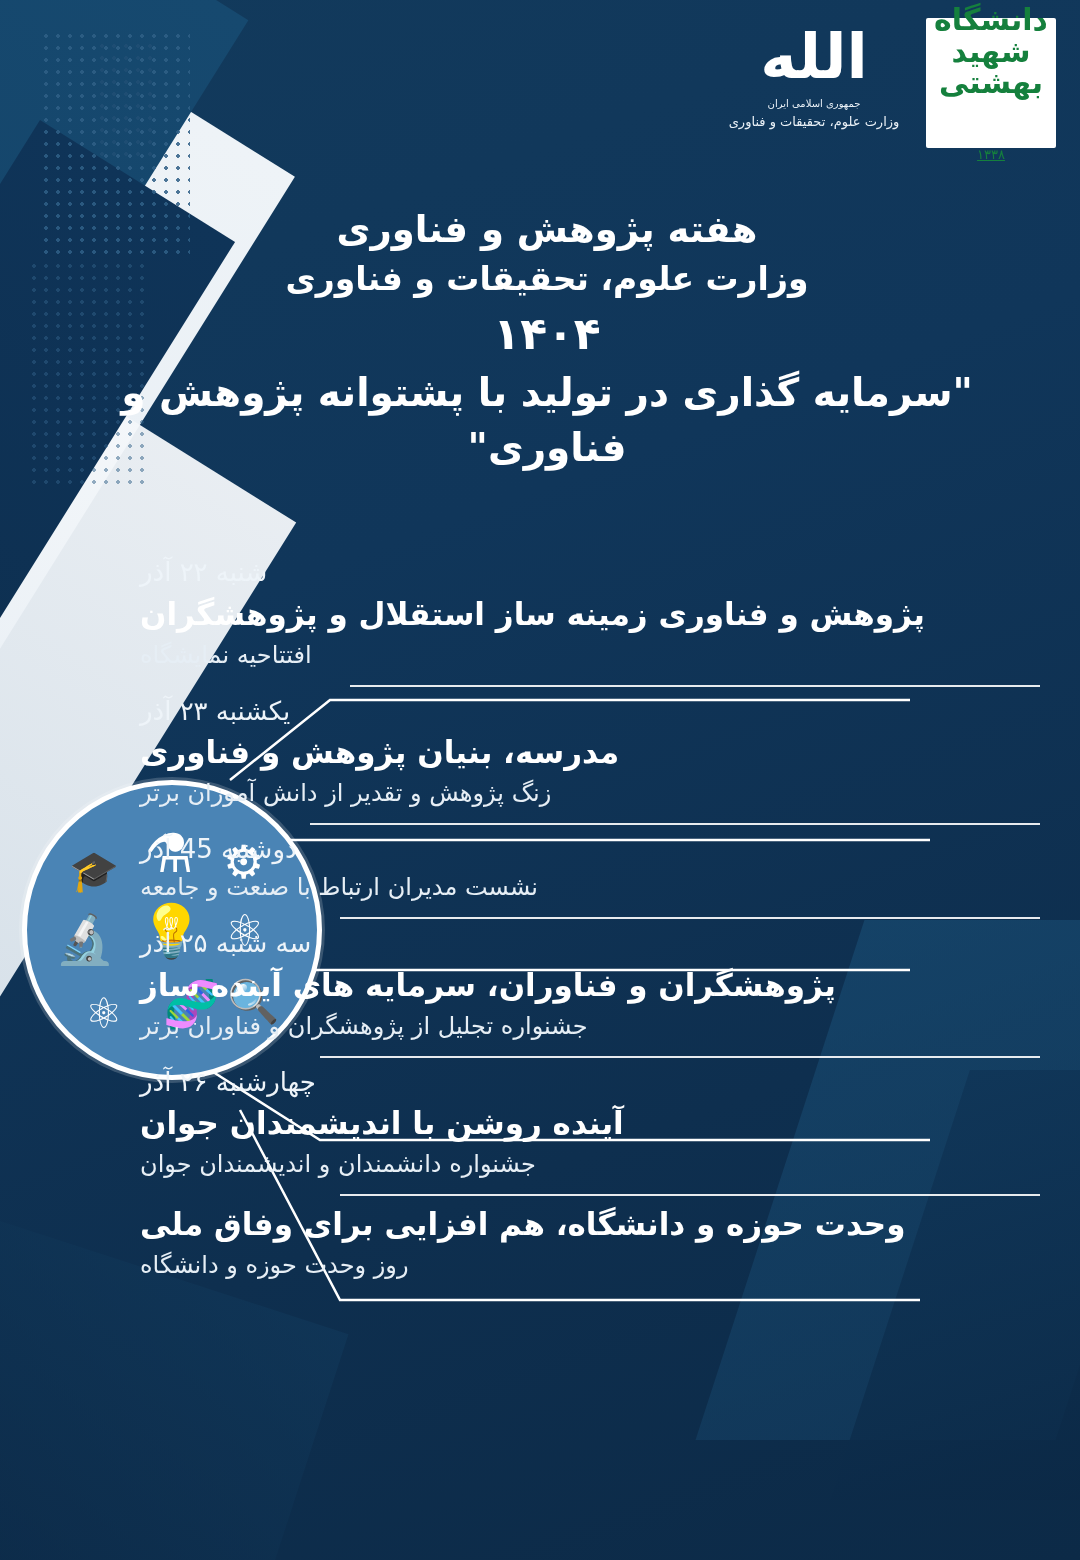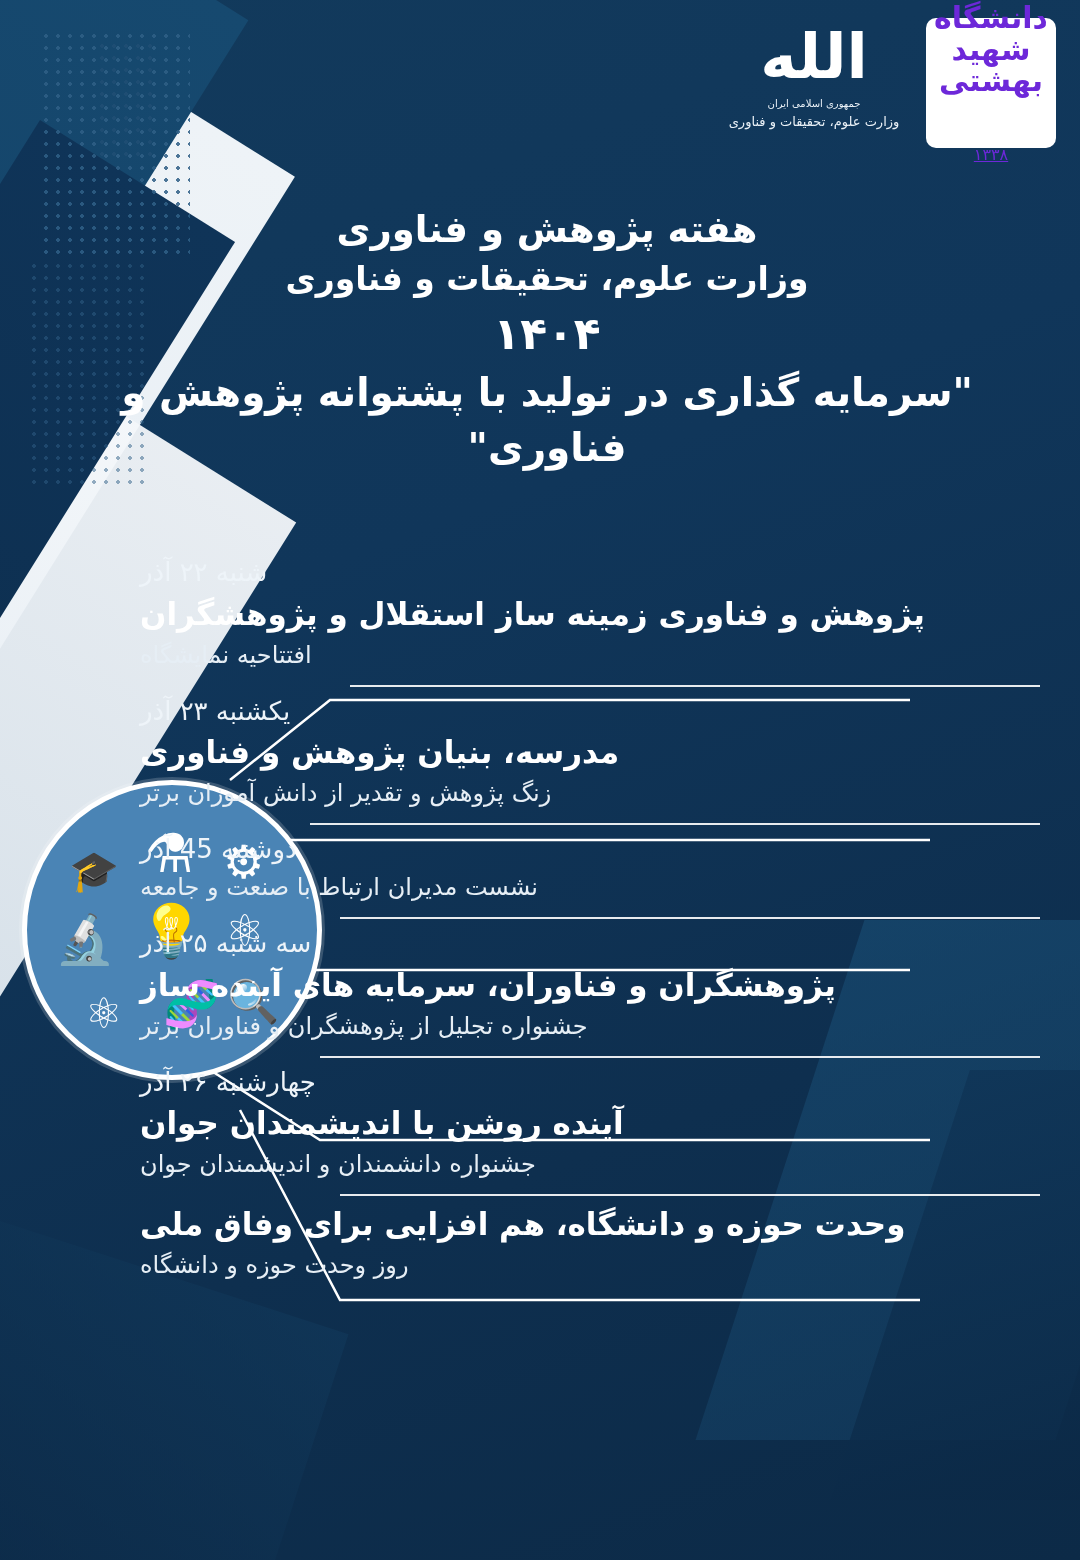--- a/index.html
+++ b/index.html
@@ -111,33 +111,33 @@
     gap: 22px;
   }
   .logo-univ {
     width: 130px;
     height: 130px;
     background: #ffffff;
     display: flex;
     align-items: center;
     justify-content: center;
     flex-direction: column;
-    color: #6d28d9;
-    border-radius: 10px;
+    color: #15803d;
+    border-radius: 2px;
     gap: 44px;
   }
   .logo-univ .mark {
     font-size: 30px;
     font-weight: bold;
     line-height: 1.05;
     letter-spacing: -1px;
     text-align: center;
   }
   .logo-univ .year {
-    font-size: 16px;
+    font-size: 13px;
     letter-spacing: 1px;
     margin-top: 4px;
     text-decoration: underline;
   }
   .logo-ministry {
     width: 180px;
     text-align: center;
     padding-top: 8px;
   }
   .logo-ministry .emblem {

